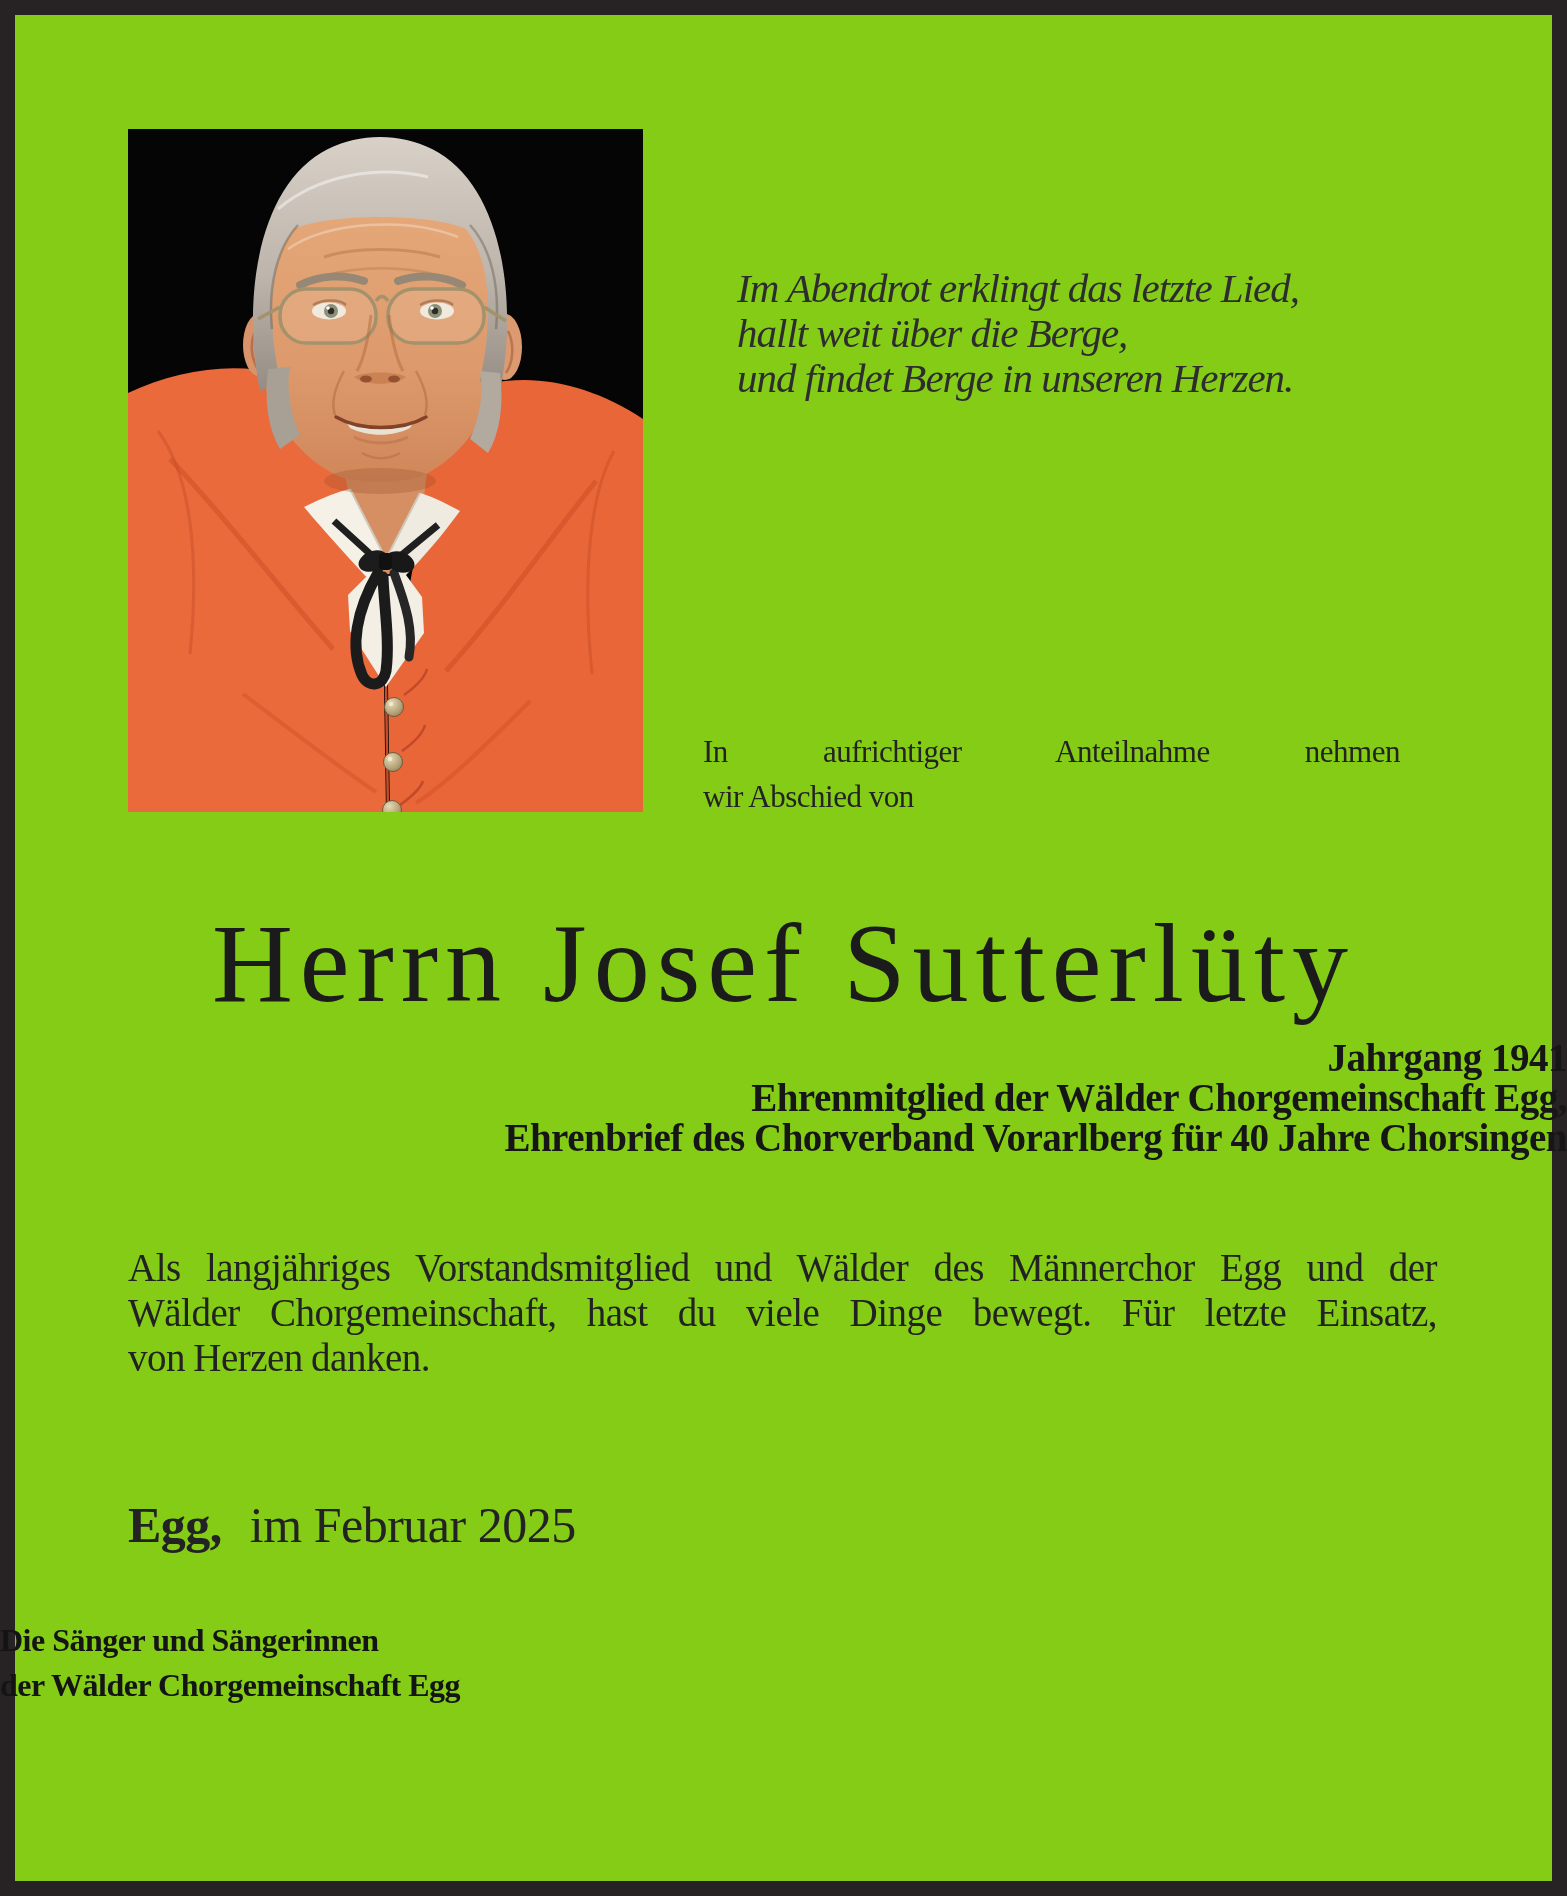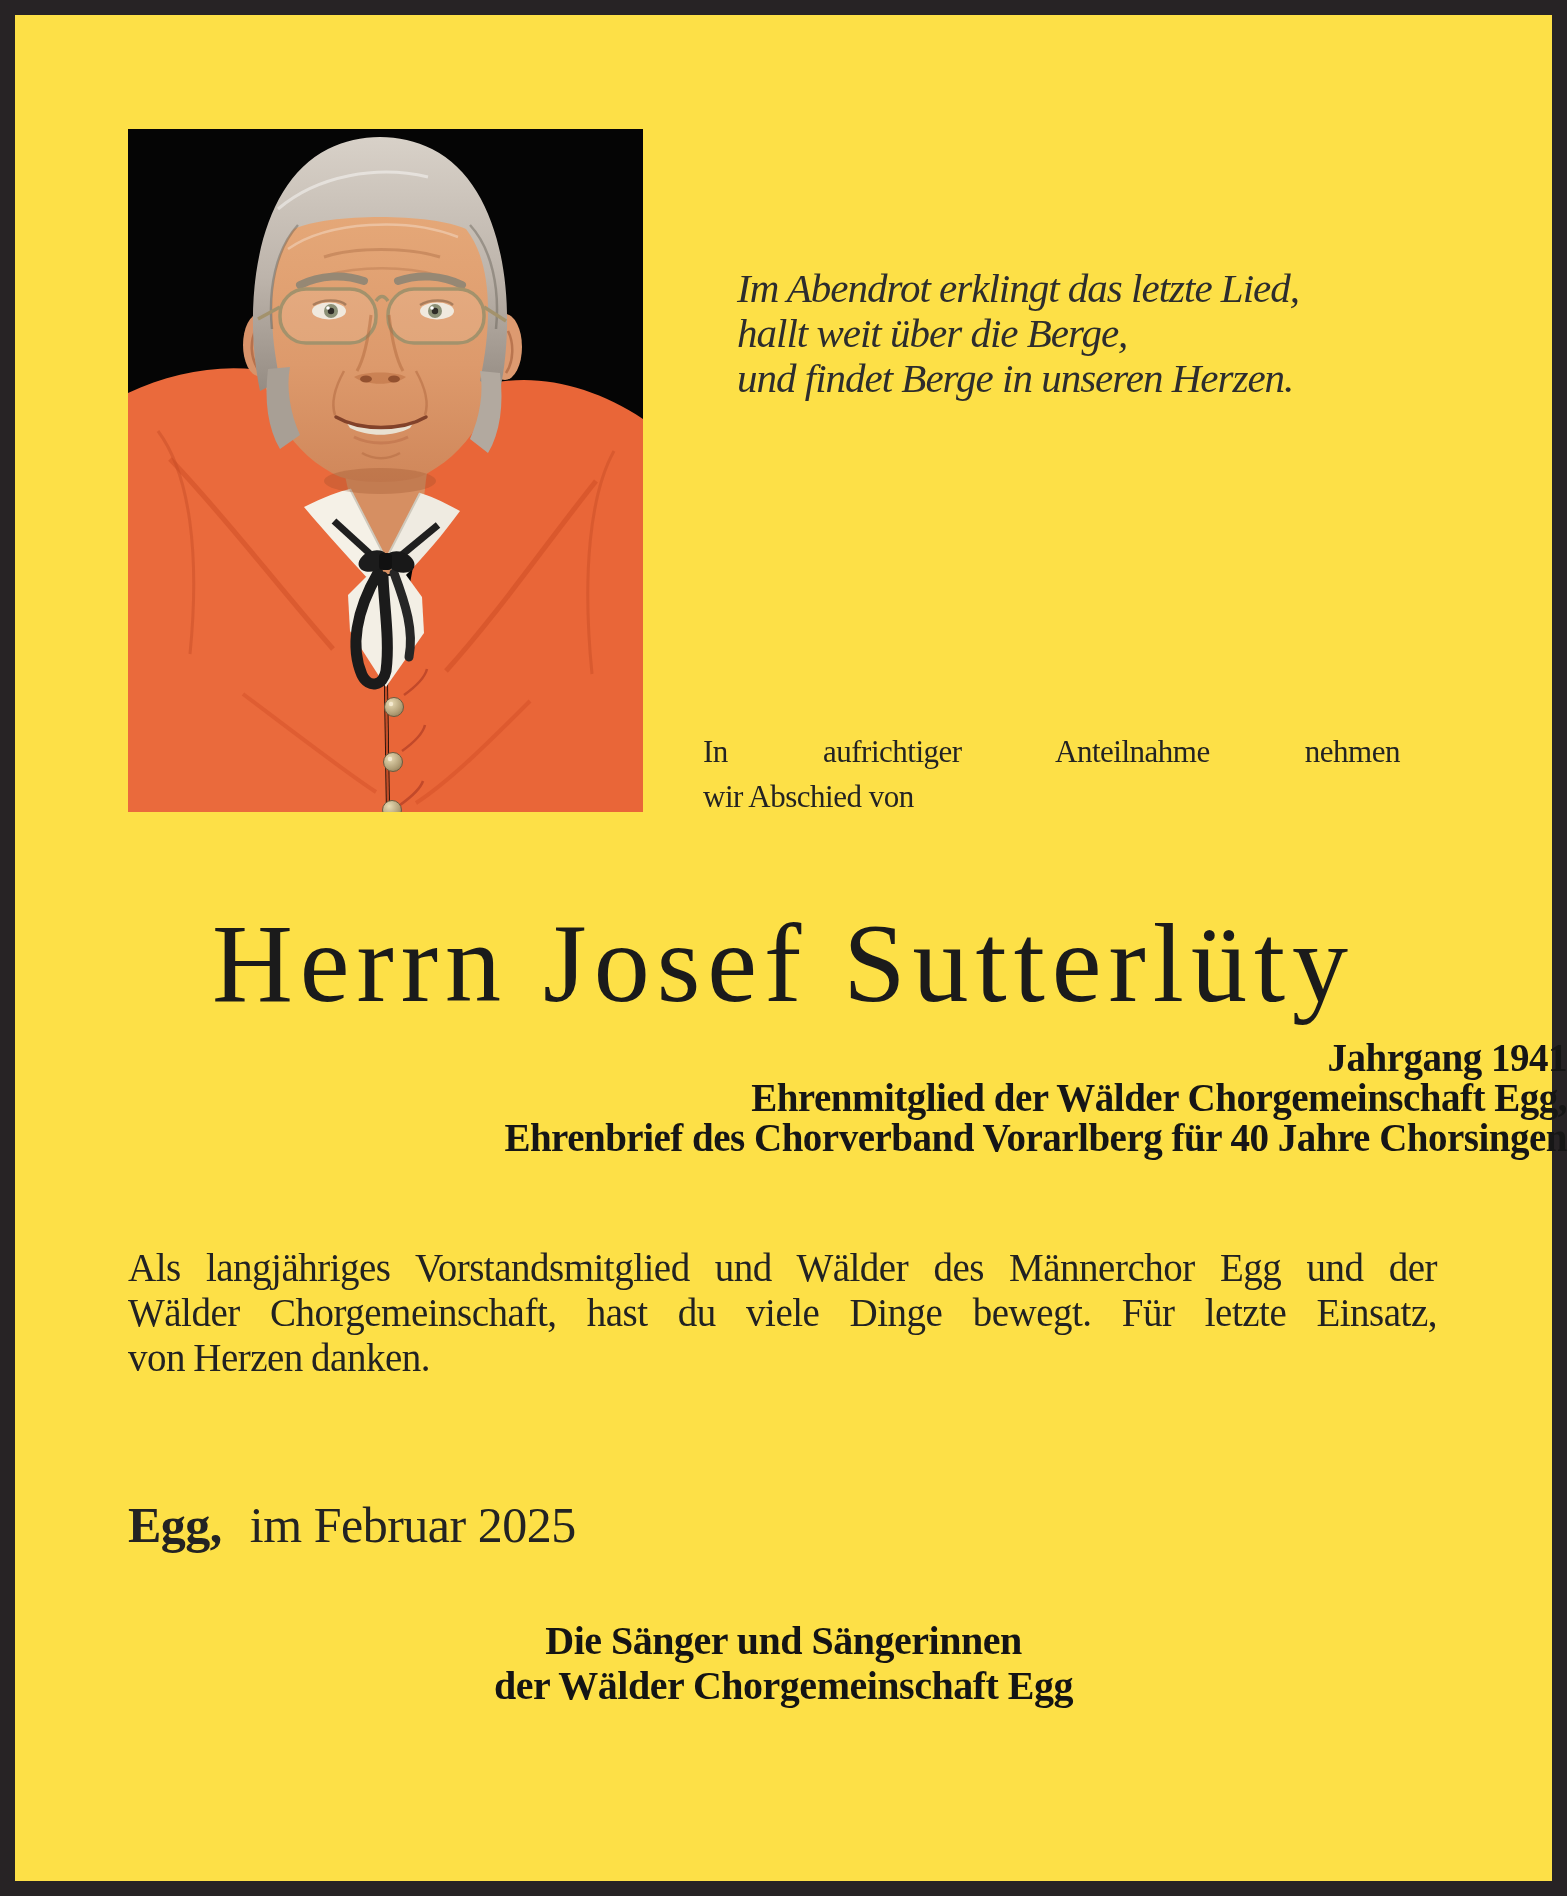--- a/index.html
+++ b/index.html
@@ -1,19 +1,19 @@
 <!DOCTYPE html>
 <html><head>
 <meta charset="utf-8">
 <style>
   html,body{margin:0;padding:0;background:#ffffff;}
   .page{
     position:relative;
     width:1567px;height:1896px;
-    background:#fde047;
+    background:#84cc16;
     font-family:"Liberation Serif","DejaVu Serif",serif;
     color:#1f1f1f;
     overflow:hidden;
   }
   .frame{
     position:absolute;inset:0;
     border:15px solid #272325;
     box-sizing:border-box;
     pointer-events:none;
   }
@@ -63,23 +63,23 @@
   .tribute .just{text-align:justify;text-align-last:justify;white-space:normal;}
   .dateline{
     position:absolute;left:128px;top:1496px;
     font-size:50px;line-height:58px;
     color:#232323;
   }
   .dateline .place{font-weight:bold;letter-spacing:-0.5px;}
   .dateline .date{margin-left:28px;letter-spacing:-0.5px;}
   .signature{
     position:absolute;left:0;top:1618px;width:100%;
-    text-align:center;
+    text-align:left;
     font-weight:bold;
-    font-size:40px;line-height:45px;
+    font-size:32px;line-height:45px;
     letter-spacing:-0.5px;
     color:#141414;
   }
 </style>
 </head>
 <body>
 
 <div class="page">
   <div class="frame"></div>
 

